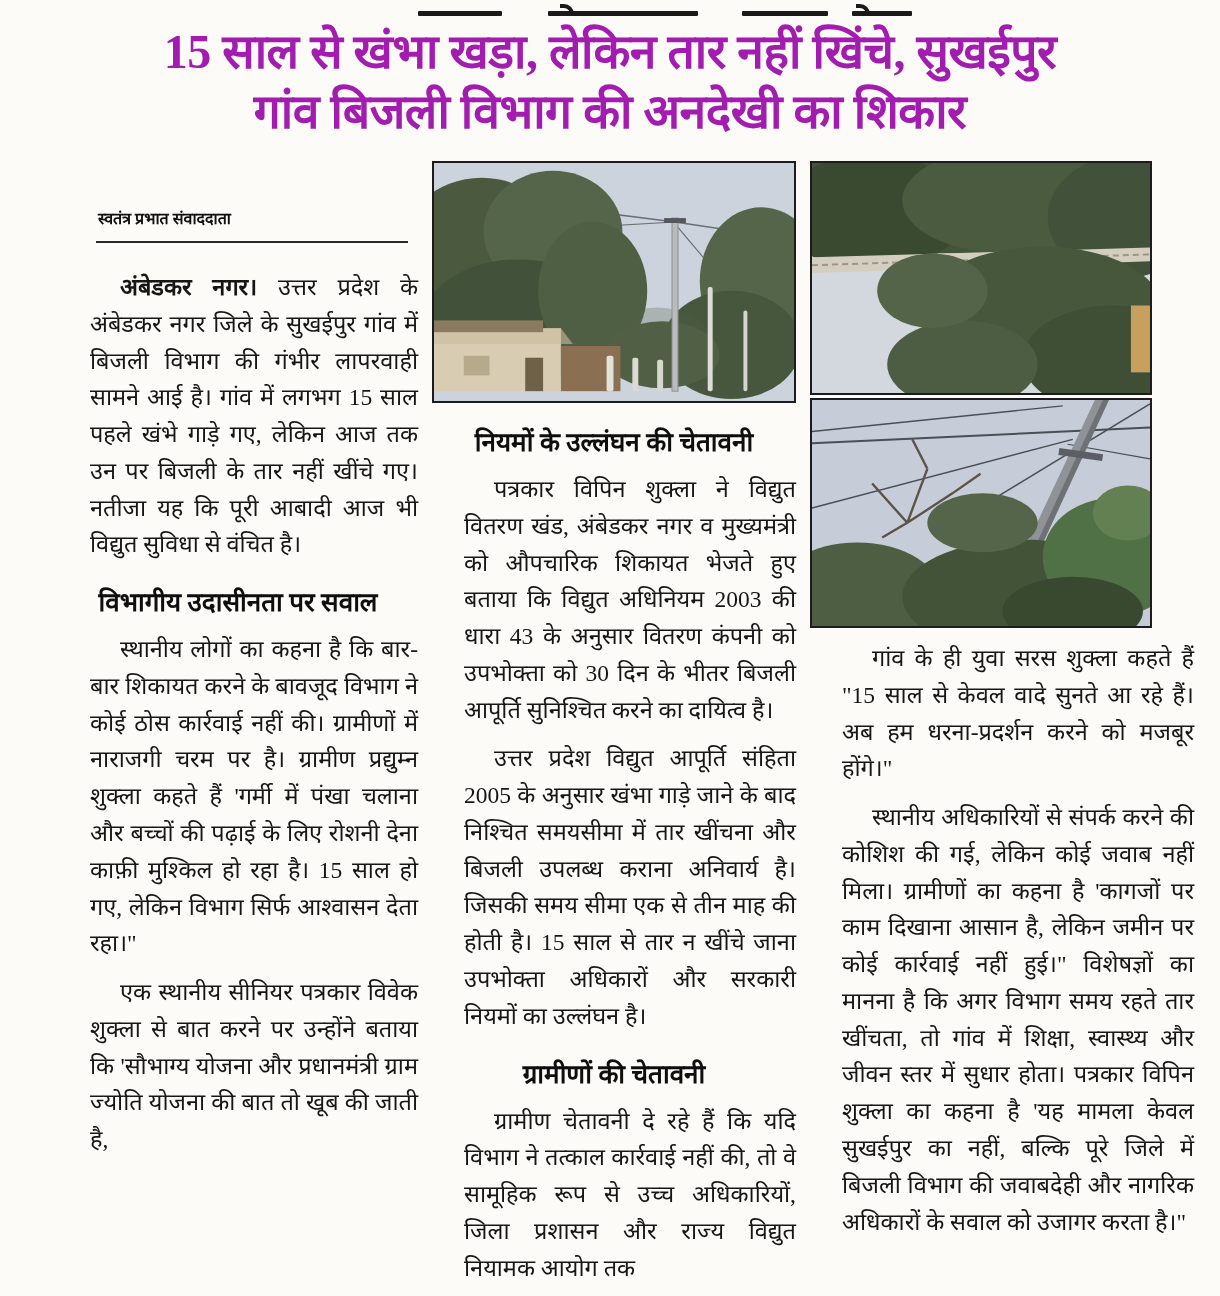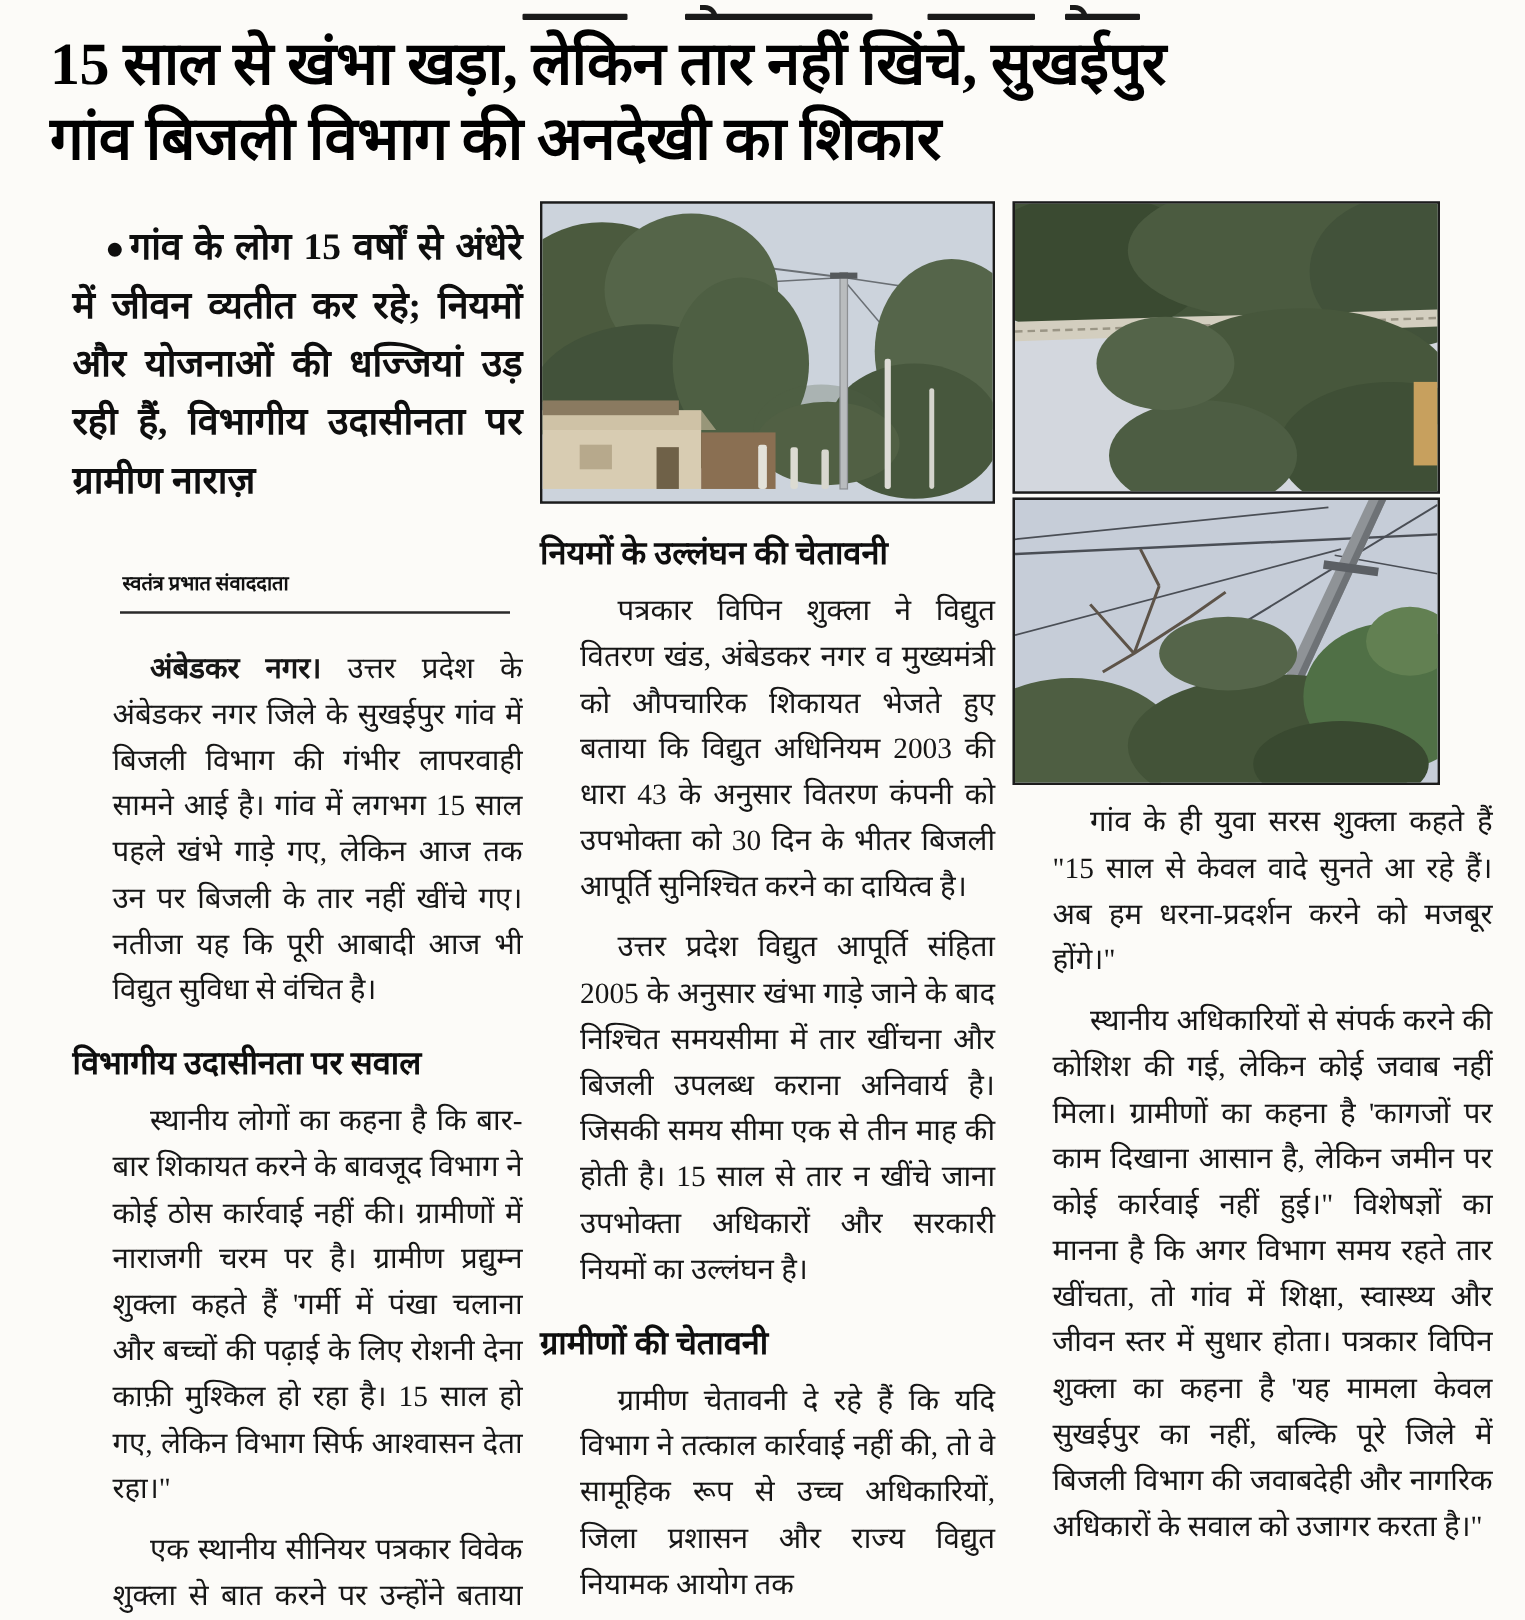--- a/index.html
+++ b/index.html
@@ -14,21 +14,21 @@
     background:#fcfbf8; overflow:hidden;
   }
 
   
   .remnant { position:absolute; top:4px; left:0; width:100%; height:14px; }
   .remnant .frag { position:absolute; background:#1a1a1a; height:5px; top:7px; border-radius:1px; }
   .remnant .hook { position:absolute; width:14px; height:12px; top:0; border:4px solid #1a1a1a; border-bottom:none; border-left:none; border-radius:0 10px 0 0; background:transparent; }
 
   .headline {
     margin:22px 40px 0 40px;
-    font-weight:800; color:#000000;
+    text-align:center; font-weight:800; color:#a21caf;
     font-size:48px; line-height:1.24; letter-spacing:-0.5px;
   }
 
   .content {
     display:flex; gap:14px;
     margin:20px 26px 0 58px;
   }
   .col-left   { width:360px; flex:none; }
   .col-middle { width:364px; flex:none; }
   .col-right  { width:384px; flex:none; }
@@ -50,21 +50,21 @@
 
   p.body {
     font-size:23.5px; line-height:1.565; text-align:justify;
     margin-top:12px; color:#161616;
   }
   p.body.indent { text-indent:30px;margin-left:32px; }
   p.body.first  { margin-top:26px; }
   .dateline { font-weight:700; }
 
   h3.section {
-    margin-top:20px; 
+    margin-top:20px; text-align:center;
     font-size:26px; font-weight:800; color:#0e0e0e;
   }
 
   .photo { display:block; width:100%; border:2px solid #1c1c1c; background:#ccd2da; }
   .photo-middle { height:242px; }
   .photo-right-top { height:234px; }
   .photo-right-bottom { height:230px; margin-top:3px; }
   .caption-continues { margin-top:8px; }
 </style>
 </head>
@@ -81,21 +81,20 @@
   </div>
 
   <div class="headline">
     <div>15 साल से खंभा खड़ा, लेकिन तार नहीं खिंचे, सुखईपुर</div>
     <div>गांव बिजली विभाग की अनदेखी का शिकार</div>
   </div>
 
   <div class="content">
 
     <div class="col-left">
-      <p class="lead"><span class="bullet">●</span><span>गांव के लोग 15 वर्षों से अंधेरे में जीवन व्यतीत कर रहे; नियमों और योजनाओं की धज्जियां उड़ रही हैं, विभागीय उदासीनता पर ग्रामीण नाराज़</span></p>
       <div class="byline">स्वतंत्र प्रभात संवाददाता</div>
       <hr class="byline-rule">
       <p class="body first indent"><span class="dateline">अंबेडकर नगर।</span><span> उत्तर प्रदेश के अंबेडकर नगर जिले के सुखईपुर गांव में बिजली विभाग की गंभीर लापरवाही सामने आई है। गांव में लगभग 15 साल पहले खंभे गाड़े गए, लेकिन आज तक उन पर बिजली के तार नहीं खींचे गए। नतीजा यह कि पूरी आबादी आज भी विद्युत सुविधा से वंचित है।</span></p>
       <h3 class="section">विभागीय उदासीनता पर सवाल</h3>
       <p class="body indent">स्थानीय लोगों का कहना है कि बार-बार शिकायत करने के बावजूद विभाग ने कोई ठोस कार्रवाई नहीं की। ग्रामीणों में नाराजगी चरम पर है। ग्रामीण प्रद्युम्न शुक्ला कहते हैं 'गर्मी में पंखा चलाना और बच्चों की पढ़ाई के लिए रोशनी देना काफ़ी मुश्किल हो रहा है। 15 साल हो गए, लेकिन विभाग सिर्फ आश्वासन देता रहा।"</p>
       <p class="body indent">एक स्थानीय सीनियर पत्रकार विवेक शुक्ला से बात करने पर उन्होंने बताया कि 'सौभाग्य योजना और प्रधानमंत्री ग्राम ज्योति योजना की बात तो खूब की जाती है,</p>
     </div>
 
     <div class="col-middle">
       <svg class="photo photo-middle" viewBox="0 0 363 242" preserveAspectRatio="none">

